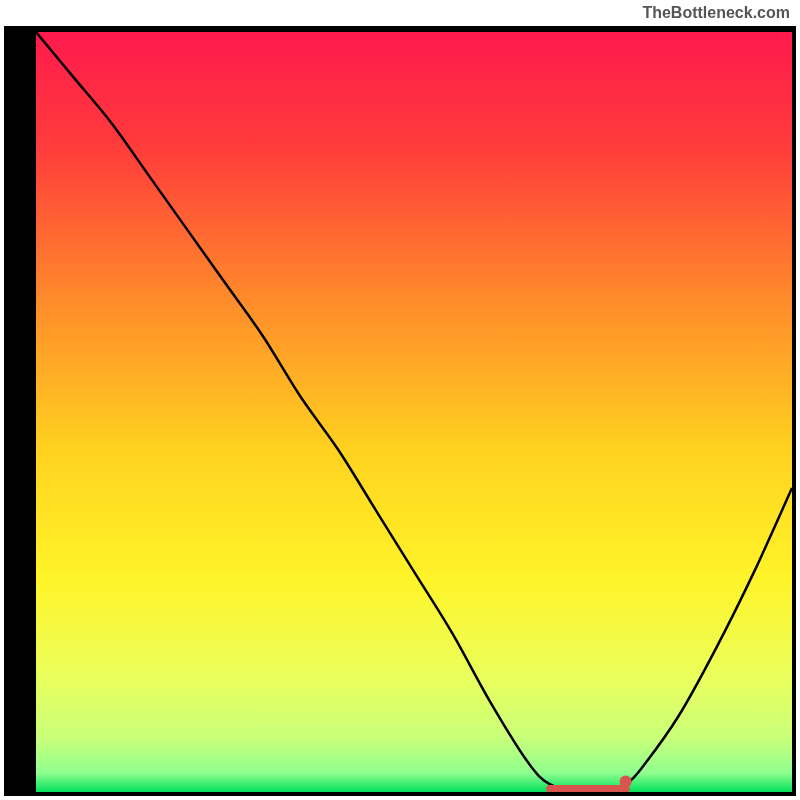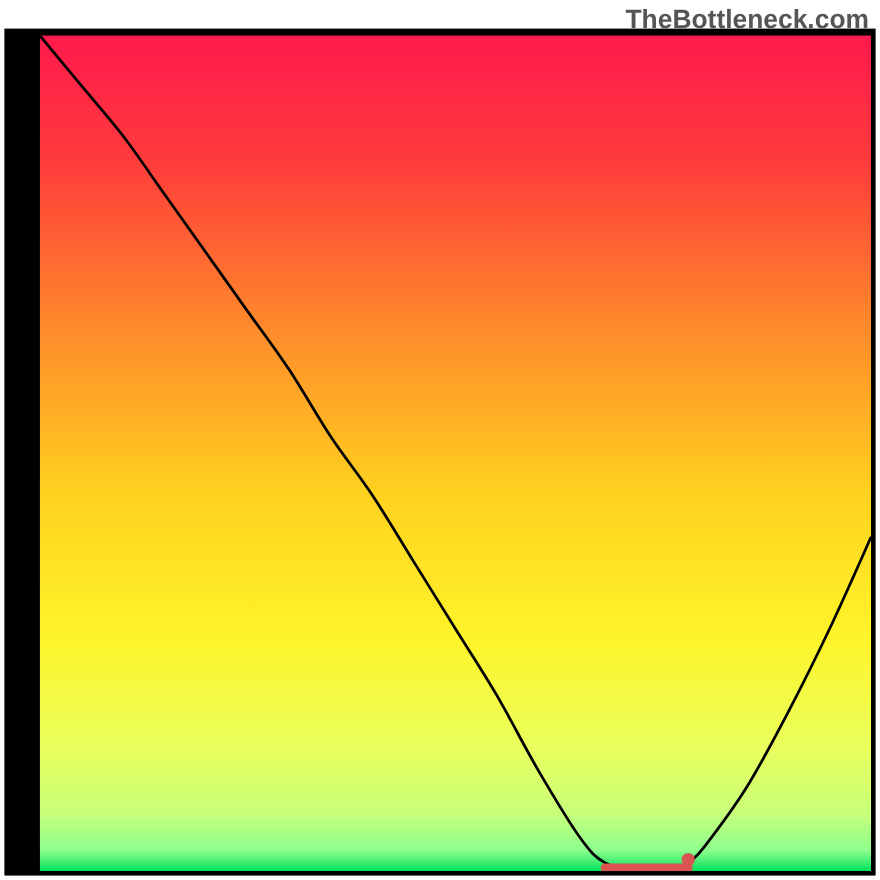--- a/index.html
+++ b/index.html
@@ -8,21 +8,21 @@
     height: 800px;
     background: #fff;
     font-family: Arial, sans-serif;
     overflow: hidden;
     position: relative;
   }
   .attribution {
     position: absolute;
     top: 4px;
     right: 10px;
-    font-size: 24px;
+    font-size: 16px;
     font-weight: bold;
     color: #555;
     z-index: 10;
   }
   .chart-frame {
     position: absolute;
     top: 26px;
     left: 4px;
     width: 792px;
     height: 770px;

